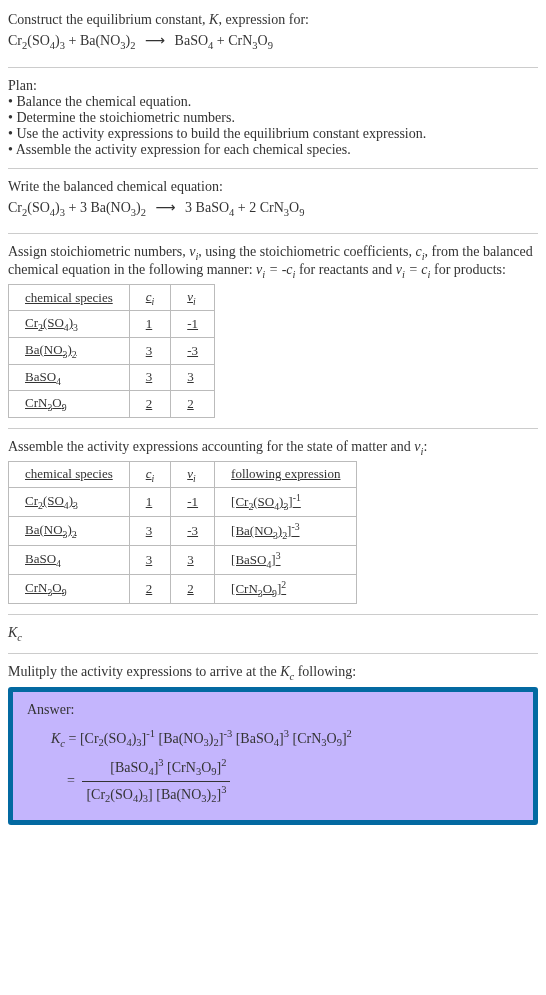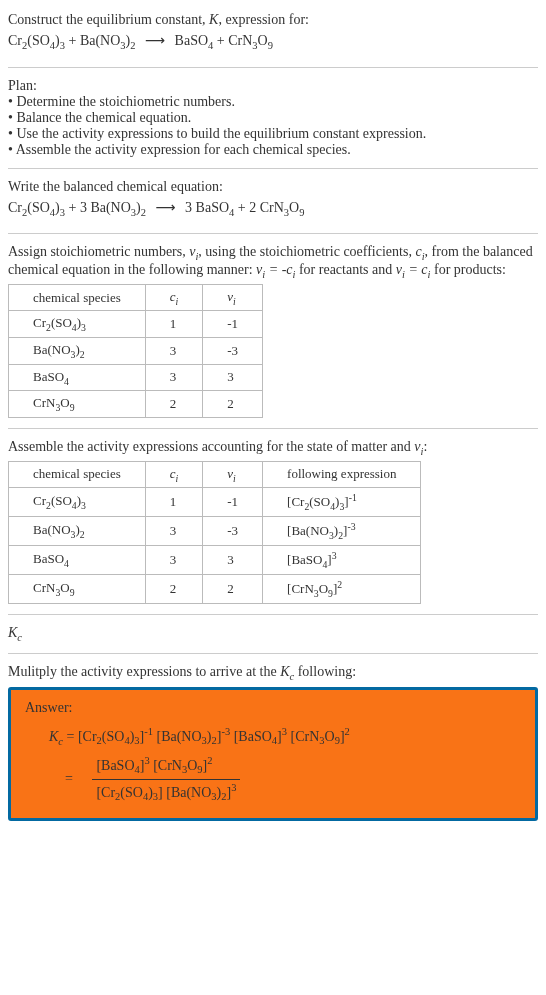--- a/index.html
+++ b/index.html
@@ -36,45 +36,46 @@
     }
     .arrow {
       margin: 0 6px;
     }
     table {
       border-collapse: collapse;
       margin-top: 4px;
     }
     th, td {
       border: 1px solid #bbb;
-      padding: 4px 24px;
+      padding: 4px 16px;
       text-align: left;
       font-size: 13px;
+      text-decoration: underline;
     }
     th {
       font-weight: normal;
     }
     td.center, th.center {
       text-align: left;
     }
     .answer-box {
-      background: #f97316;
-      border: 3px solid #0369a1;
+      background: #c4b5fd;
+      border: 5px solid #0369a1;
       border-radius: 3px;
       padding: 10px 14px;
       margin-top: 6px;
     }
     .answer-label {
       margin-bottom: 8px;
     }
     .frac {
       display: inline-block;
       vertical-align: middle;
-      text-align: left;
-      margin-left: 16px;
+      text-align: right;
+      margin-left: 4px;
     }
     .frac .num {
       display: block;
       border-bottom: 1px solid #333;
       padding: 0 4px;
     }
     .frac .den {
       display: block;
       padding: 0 4px;
     }
@@ -95,22 +96,22 @@
   </div>
   <div class="eq-line">
     Cr<span class="sub">2</span>(SO<span class="sub">4</span>)<span class="sub">3</span> + Ba(NO<span class="sub">3</span>)<span class="sub">2</span> <span class="arrow">⟶</span> BaSO<span class="sub">4</span> + CrN<span class="sub">3</span>O<span class="sub">9</span>
   </div>
 </div>
 
 <hr>
 
 <div class="section">
   <div>Plan:</div>
+  <div>• Balance the chemical equation.</div>
   <div>• Determine the stoichiometric numbers.</div>
-  <div>• Balance the chemical equation.</div>
   <div>• Use the activity expressions to build the equilibrium constant expression.</div>
   <div>• Assemble the activity expression for each chemical species.</div>
 </div>
 
 <hr>
 
 <div class="section">
   <div>Write the balanced chemical equation:</div>
   <div class="eq-line">
     Cr<span class="sub">2</span>(SO<span class="sub">4</span>)<span class="sub">3</span> + 3 Ba(NO<span class="sub">3</span>)<span class="sub">2</span> <span class="arrow">⟶</span> 3 BaSO<span class="sub">4</span> + 2 CrN<span class="sub">3</span>O<span class="sub">9</span>

